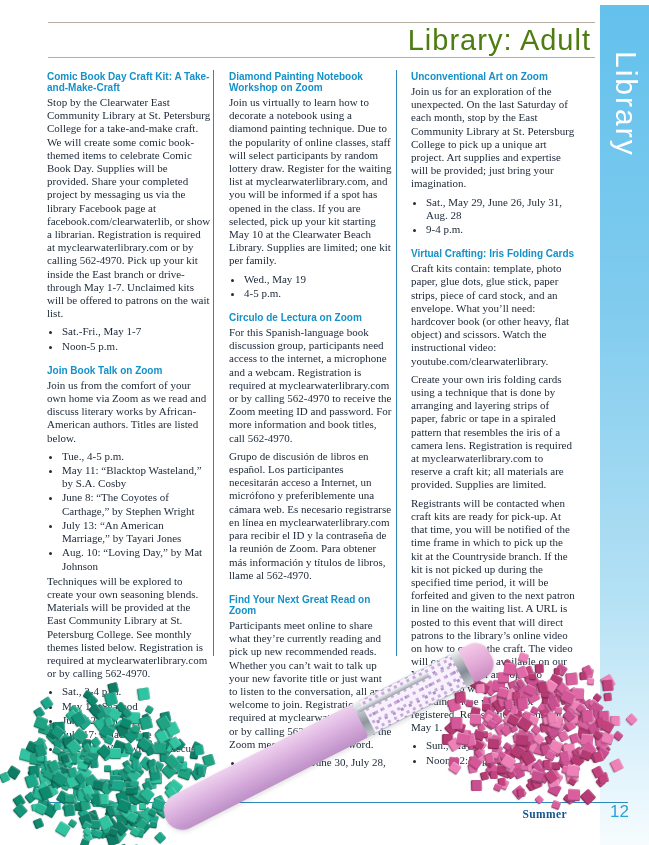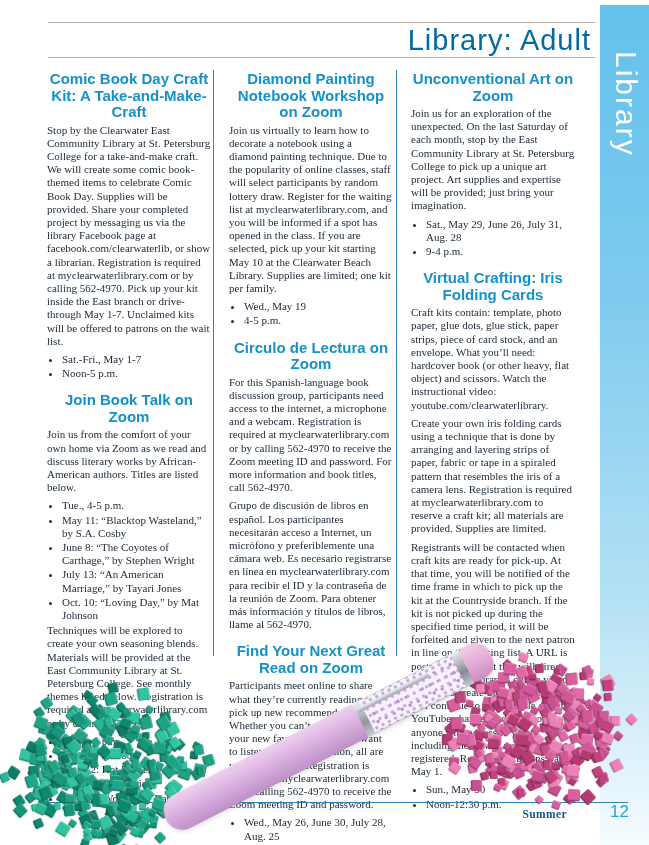--- a/index.html
+++ b/index.html
@@ -8,31 +8,31 @@
   
   .side-strip{position:absolute;top:5px;right:0;width:49px;height:840px;z-index:1;
     background:linear-gradient(to bottom,#63c1ec 0%,#7fcbee 35%,#b3e0f4 70%,#eaf7fd 95%,#f7fcfe 100%);}
   .side-tab-label{position:absolute;top:46px;left:9px;writing-mode:vertical-rl;
     font-family:"Liberation Sans",sans-serif;font-size:30px;font-weight:400;color:#ffffff;letter-spacing:2px;}
   
   .rule{position:absolute;left:48px;width:547px;height:1px;background:#b7aea1;z-index:2;}
   .rule-top{top:22px;}
   .rule-bottom{top:57px;}
   .page-title{position:absolute;top:24px;right:58px;z-index:2;
-    font-family:"Liberation Sans",sans-serif;font-size:29px;font-weight:400;color:#0369a1;letter-spacing:1px;}
+    font-family:"Liberation Sans",sans-serif;font-size:29px;font-weight:400;color:#4d7c0f;letter-spacing:1px;}
   
   .col{position:absolute;top:71px;width:164px;z-index:2;}
   .col-1{left:47px;}
   .col-2{left:229px;}
   .col-3{left:411px;}
   .vr{position:absolute;top:70px;height:586px;width:1px;background:#2f86b8;z-index:2;}
   .vr-1{left:213px;}
   .vr-2{left:396px;}
-  .art h3{font-family:"Liberation Sans",sans-serif;font-size:15px;line-height:1.1;
-    font-weight:700;color:#1591c9;margin:12px 0 3px 0;text-align:center;}
+  .art h3{font-family:"Liberation Sans",sans-serif;font-size:10px;line-height:1.1;
+    font-weight:700;color:#1591c9;margin:12px 0 3px 0;}
   .art:first-child h3{margin-top:0;}
   .art p{font-size:11px;line-height:13.2px;color:#212d3c;margin:0 0 5px 0;}
   .art ul{margin:0 0 2px 2px;padding-left:13px;}
   .art li{font-size:11px;line-height:13.2px;color:#212d3c;margin:0 0 1px 0;}
   
   .foot-rule{position:absolute;top:802px;left:44px;width:584px;height:1px;background:#2f86b8;z-index:2;}
   .season{position:absolute;top:808px;right:82px;z-index:4;
     font-family:"Liberation Serif",serif;font-weight:700;font-size:11.5px;letter-spacing:.4px;color:#15548c;}
   .page-number{position:absolute;top:802px;right:20px;z-index:4;
     font-family:"Liberation Sans",sans-serif;font-size:17px;color:#2ba2d6;}
@@ -85,21 +85,21 @@
       </ul>
     </div>
     <div class="art">
       <h3>Join Book Talk on Zoom</h3>
       <p>Join us from the comfort of your own home via Zoom as we read and discuss literary works by African-American authors. Titles are listed below.</p>
       <ul>
         <li>Tue., 4-5 p.m.</li>
         <li>May 11: “Blacktop Wasteland,” by S.A. Cosby</li>
         <li>June 8: “The Coyotes of Carthage,” by Stephen Wright</li>
         <li>July 13: “An American Marriage,” by Tayari Jones</li>
-        <li>Oct. 10: “Loving Day,” by Mat Johnson</li>
+        <li>Aug. 10: “Loving Day,” by Mat Johnson</li>
       </ul>
     </div>
     <div class="art">
       <p>Techniques will be explored to create your own seasoning blends. Materials will be provided at the East Community Library at St. Petersburg College. See monthly themes listed below. Registration is required at myclearwaterlibrary.com or by calling 562-4970.</p>
       <ul>
         <li>Sat., 2-4 p.m.</li>
         <li>May 15: Seafood</li>
         <li>June 12: Hot Pepper</li>
         <li>July 17: Salad Spice</li>
         <li>Aug. 14: Worldwide Barbecue</li>

